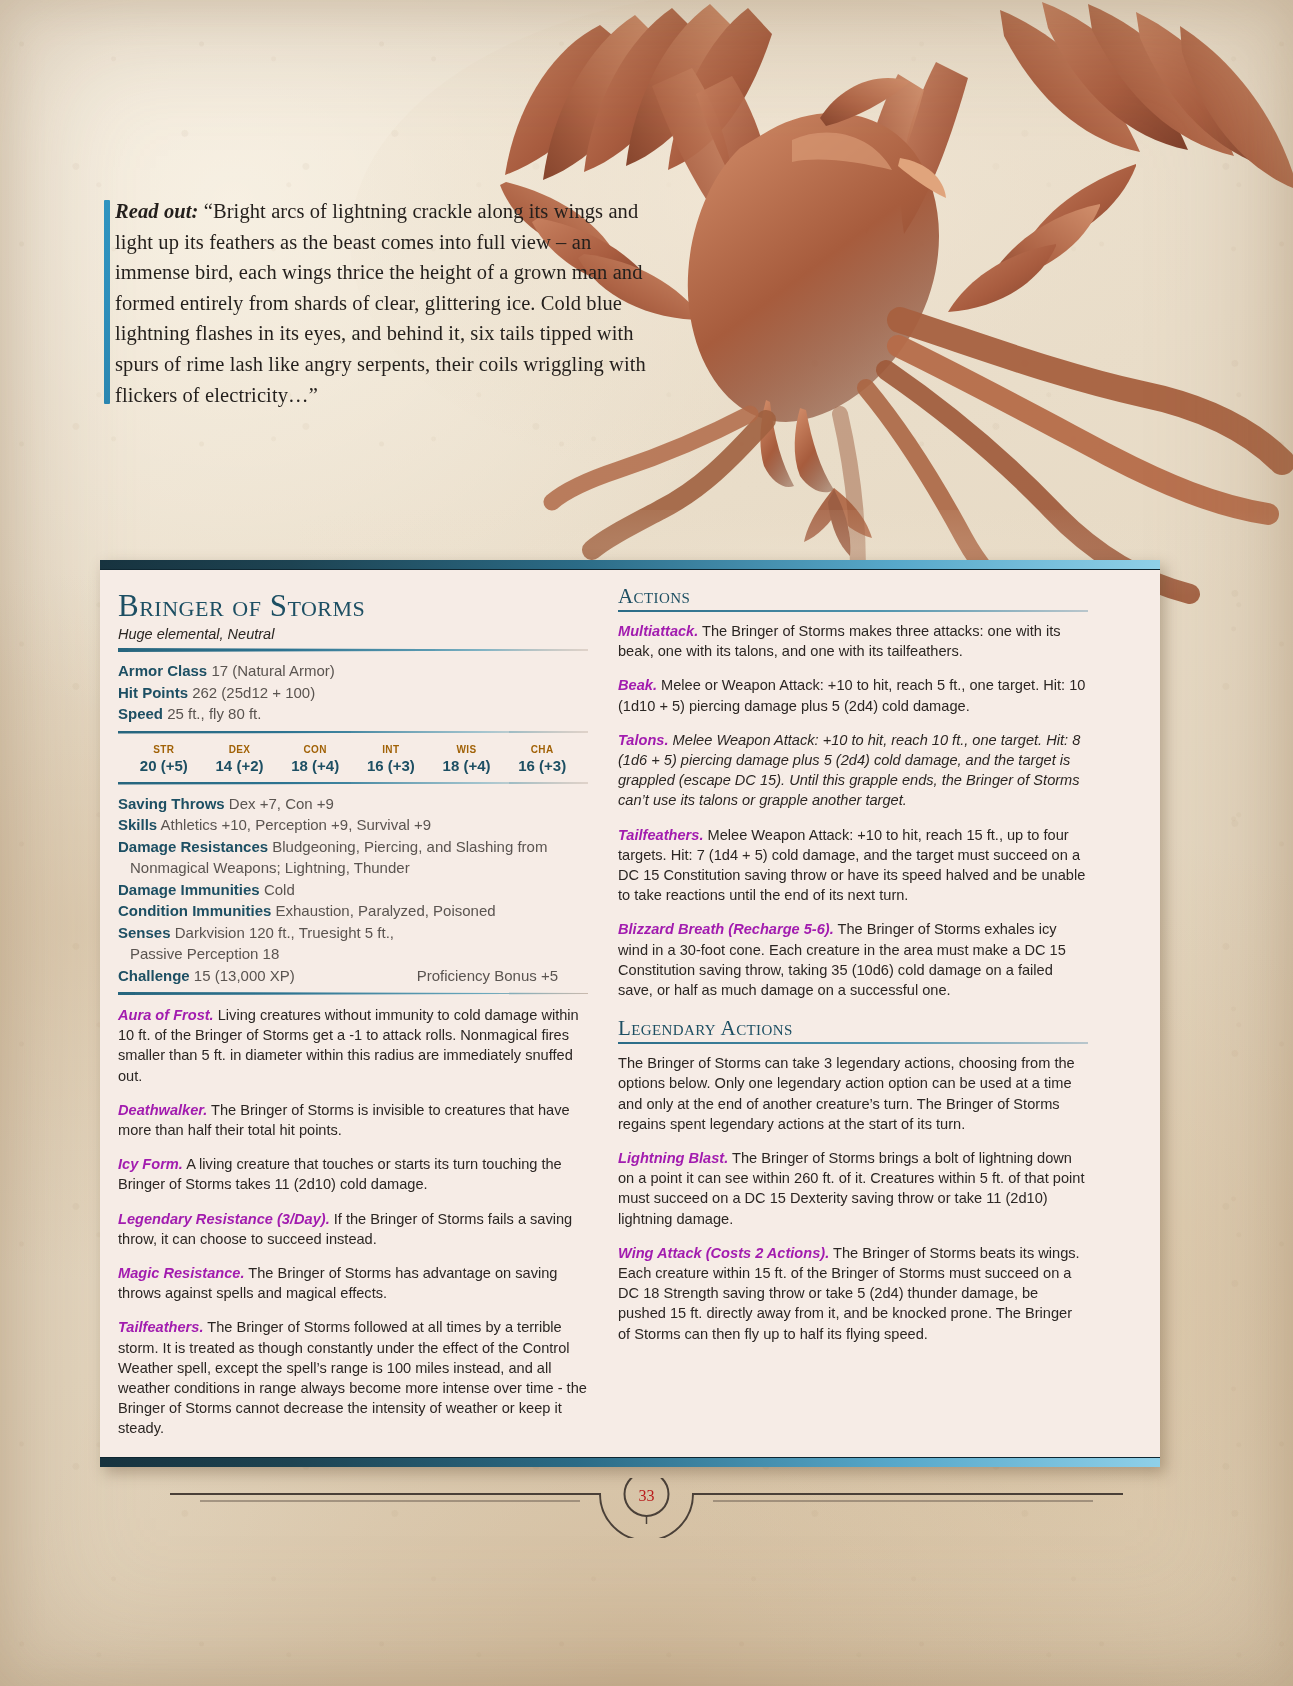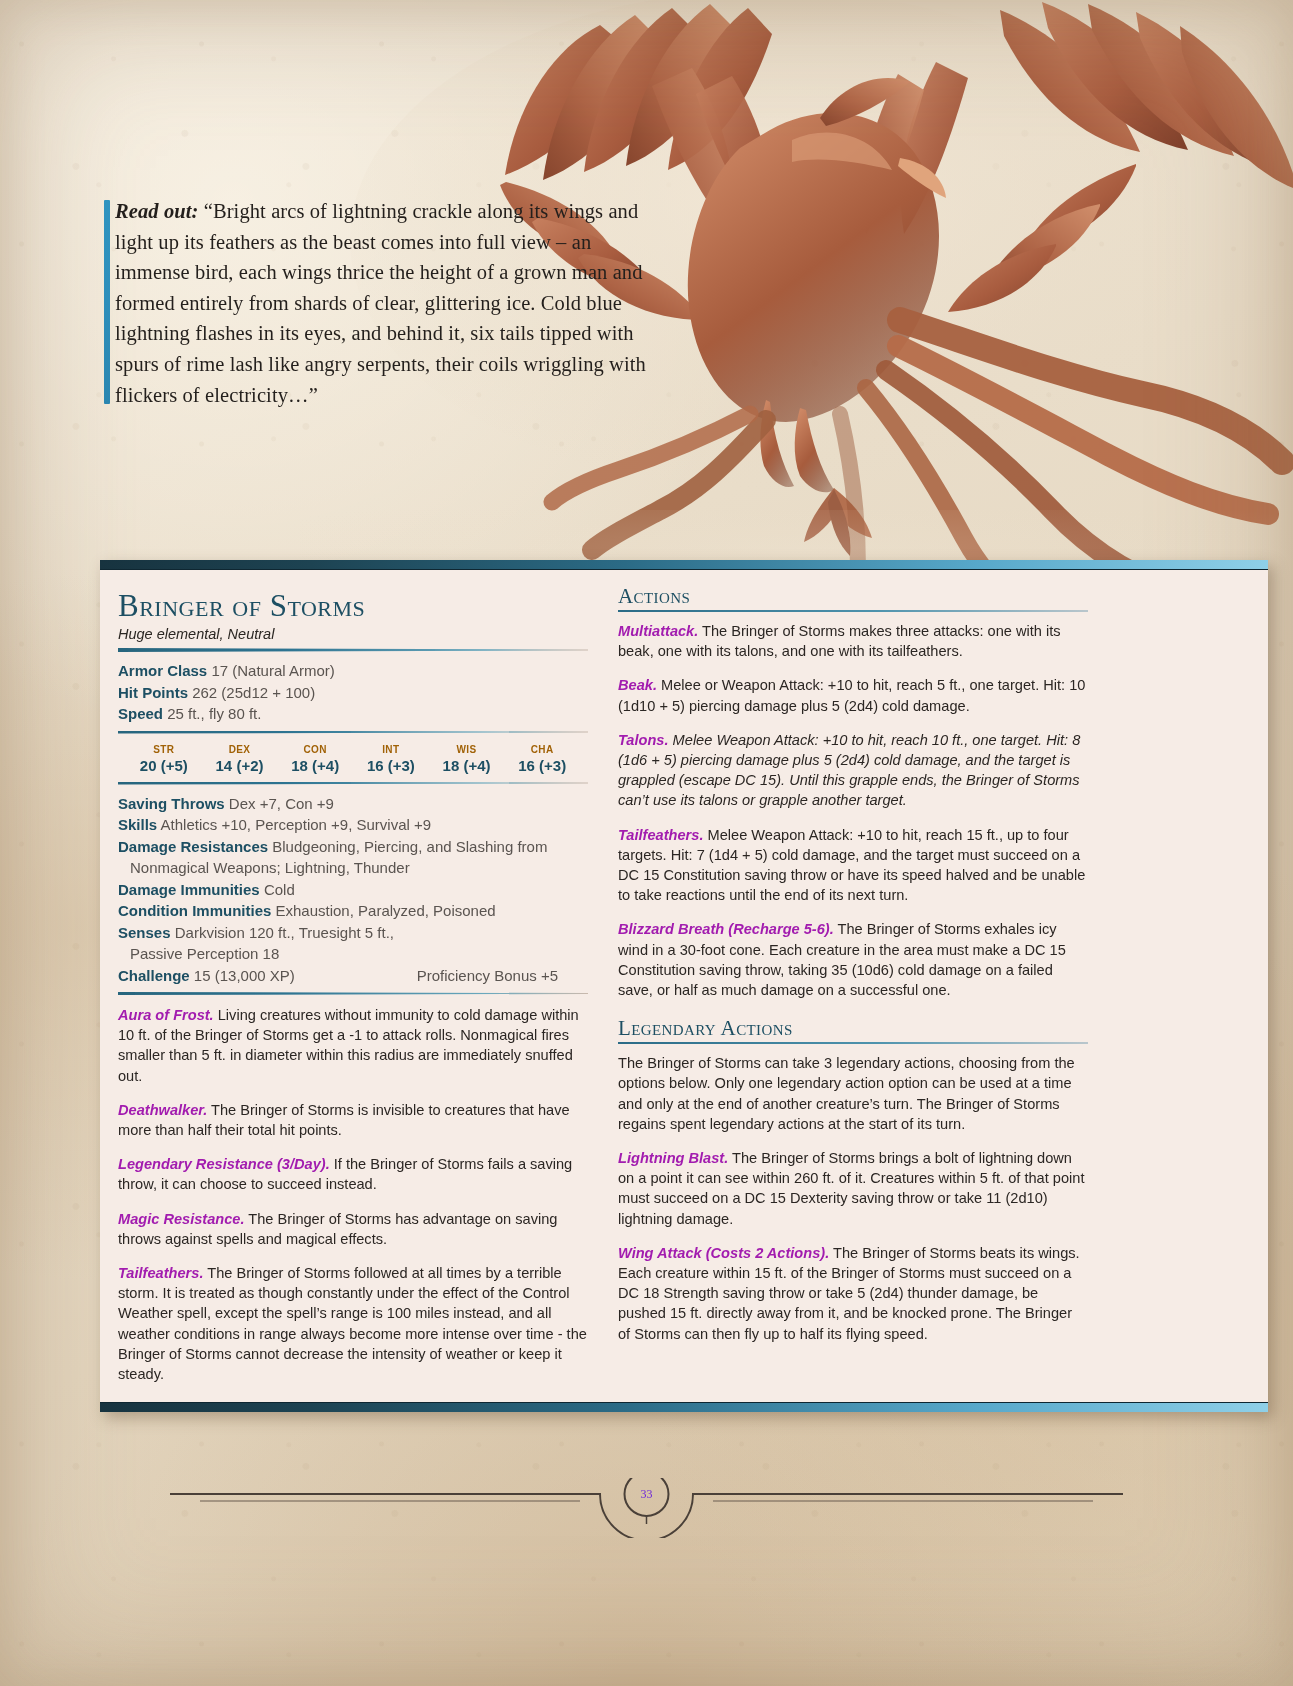--- a/index.html
+++ b/index.html
@@ -87,21 +87,21 @@
   .read-aloud .lead {
     font-weight: bold;
     font-style: italic;
   }
 
   
   .statcard {
     position: absolute;
     left: 100px;
     top: 560px;
-    width: 1168px;
+    width: 1060px;
     background: #f6ece6;
     box-shadow: 5px 6px 14px rgba(90,65,40,0.35);
     z-index: 6;
   }
   .card-top-rule {
     height: 9px;
     background: linear-gradient(90deg, #17333f 0%, #1d4352 18%, #2b6b86 45%, #57a8ca 75%, #8fd0e8 100%);
     border-bottom: 1px solid #0e2631;
   }
   .card-bottom-rule {
@@ -223,22 +223,22 @@
     height: 60px;
     z-index: 4;
   }
   .footer svg { display: block; }
   .page-num {
     position: absolute;
     left: 0; right: 0;
     top: 1487px;
     text-align: center;
     font-family: "Liberation Serif", serif;
-    font-size: 12px;
-    color: #6d28d9;
+    font-size: 16px;
+    color: #b91c1c;
     z-index: 7;
   }
 </style>
 </head>
 <body>
 
 <div class="parchment"></div>
 
 <div class="illustration">
   <svg viewBox="0 0 1000 620" xmlns="http://www.w3.org/2000/svg" aria-hidden="true">
@@ -429,20 +429,24 @@
       <div class="traits-block">
         <p class="trait">
           <span class="tname">Aura of Frost.</span>
           <span>Living creatures without immunity to cold damage within 10 ft. of the Bringer of Storms get a -1 to attack rolls. Nonmagical fires smaller than 5 ft. in diameter within this radius are immediately snuffed out.</span>
         </p>
         <p class="trait">
           <span class="tname">Deathwalker.</span>
           <span>The Bringer of Storms is invisible to creatures that have more than half their total hit points.</span>
         </p>
         <p class="trait">
+          <span class="tname">Icy Form.</span>
+          <span>A living creature that touches or starts its turn touching the Bringer of Storms takes 11 (2d10) cold damage.</span>
+        </p>
+        <p class="trait">
           <span class="tname">Legendary Resistance (3/Day).</span>
           <span>If the Bringer of Storms fails a saving throw, it can choose to succeed instead.</span>
         </p>
         <p class="trait">
           <span class="tname">Magic Resistance.</span>
           <span>The Bringer of Storms has advantage on saving throws against spells and magical effects.</span>
         </p>
         <p class="trait">
           <span class="tname">Tailfeathers.</span>
           <span>The Bringer of Storms followed at all times by a terrible storm. It is treated as though constantly under the effect of the Control Weather spell, except the spell’s range is 100 miles instead, and all weather conditions in range always become more intense over time - the Bringer of Storms cannot decrease the intensity of weather or keep it steady.</span>

